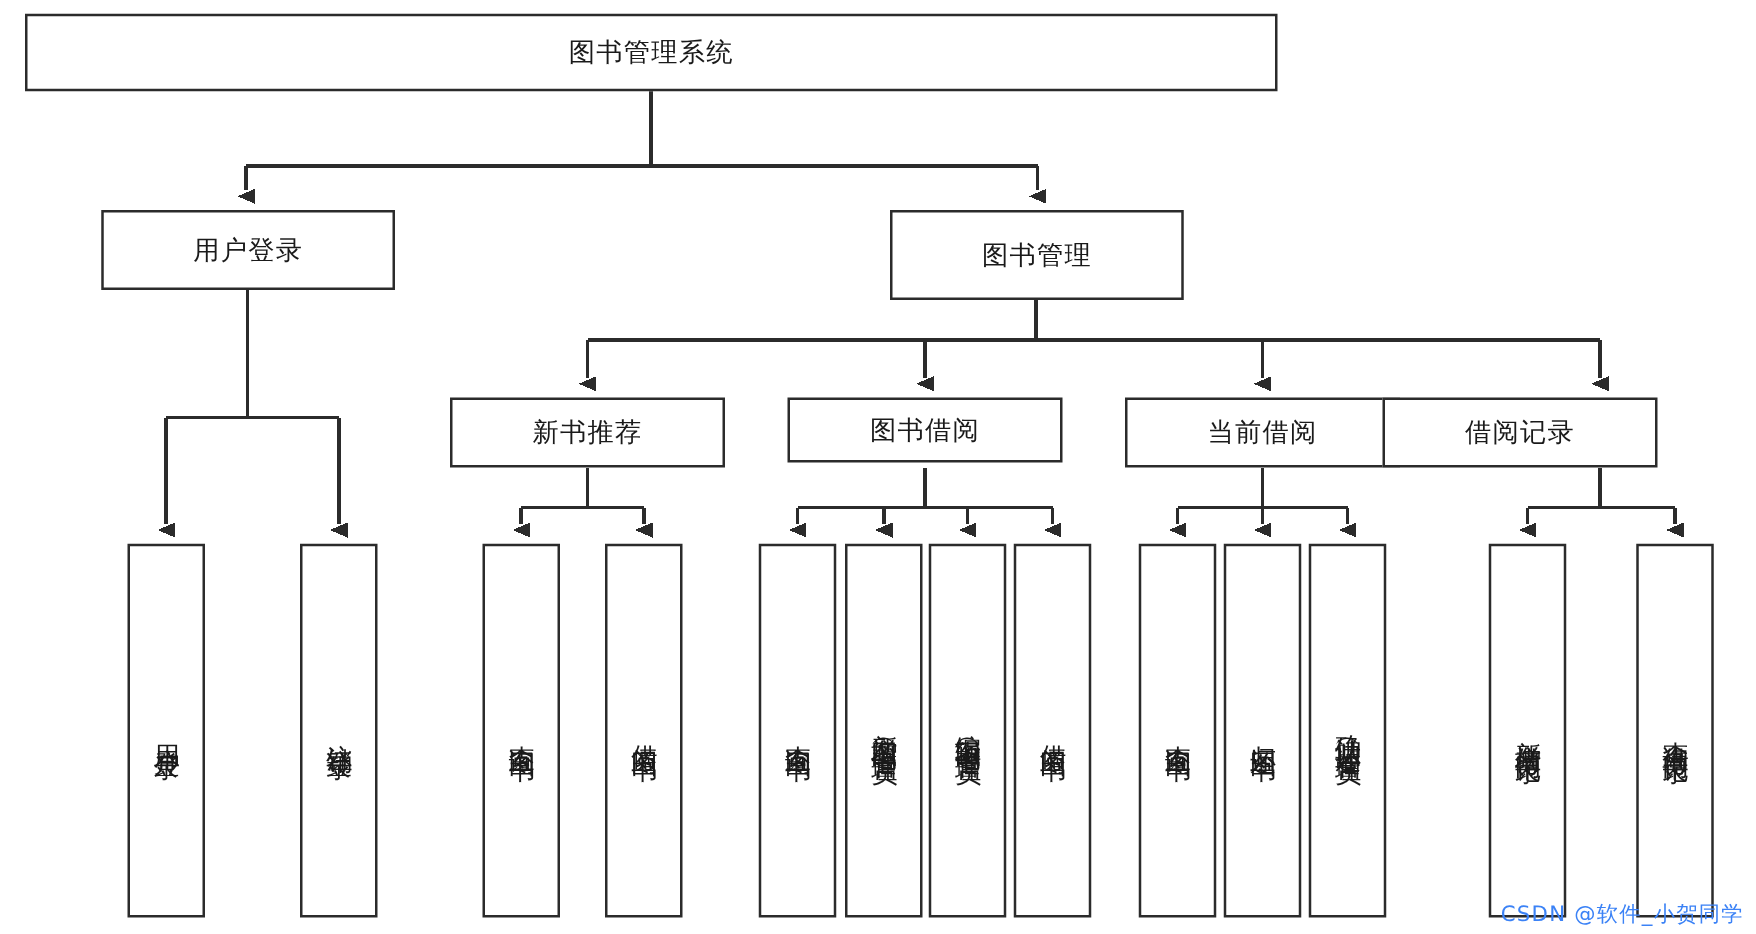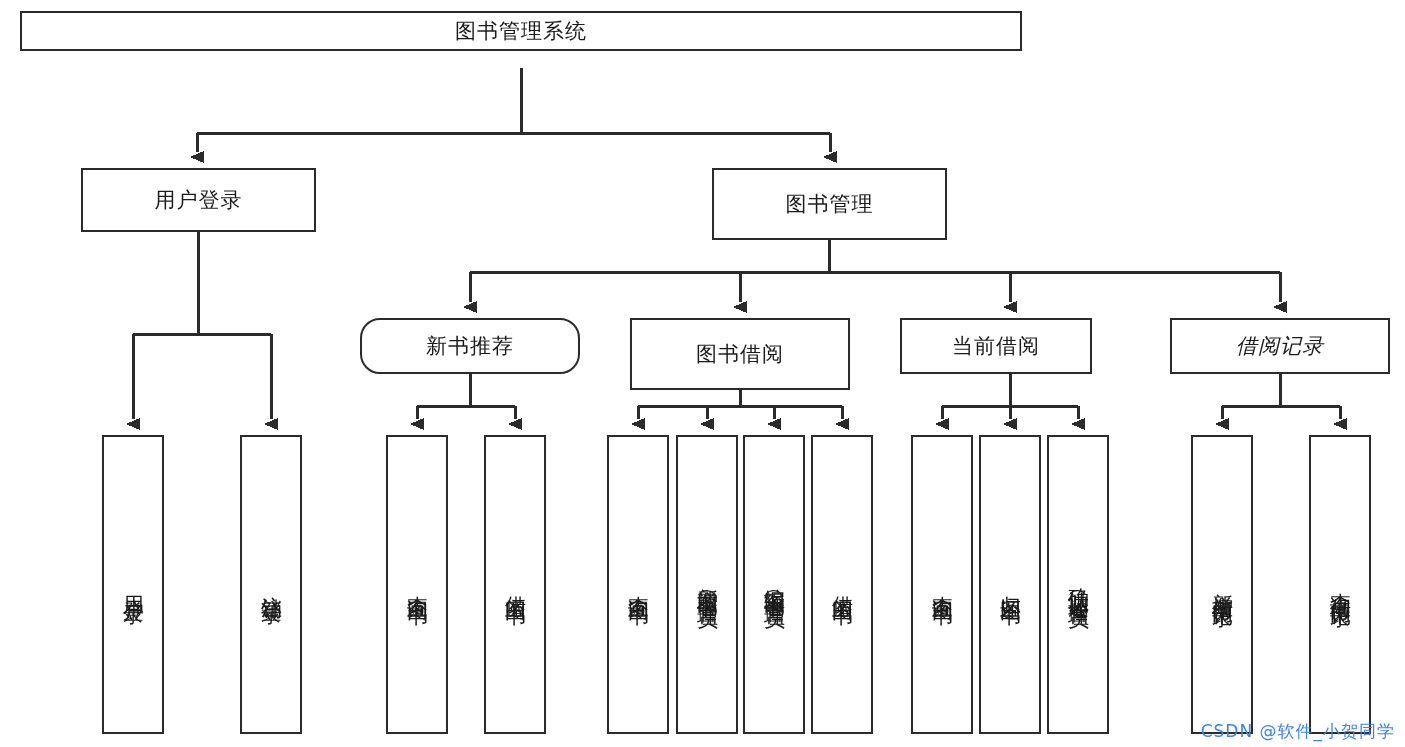--- a/index.html
+++ b/index.html
@@ -66,41 +66,41 @@
     <line x1="1010" y1="406" x2="1010" y2="419" marker-end="url(#arw)"></line>
     <line x1="1078" y1="406" x2="1078" y2="419" marker-end="url(#arw)"></line>
 
     <line x1="1280" y1="374" x2="1280" y2="406"></line>
     <line x1="1222" y1="406" x2="1340" y2="406"></line>
     <line x1="1222" y1="406" x2="1222" y2="419" marker-end="url(#arw)"></line>
     <line x1="1340" y1="406" x2="1340" y2="419" marker-end="url(#arw)"></line>
   </g>
 </svg>
 
-<div class="node h" style="left:20px;top:11px;width:1002px;height:40px;">
+<div class="node h" style="left:20px;top:11px;width:1002px;height:62px;">
   <span>图书管理系统</span>
 </div>
 
 <div class="node h" style="left:81px;top:168px;width:235px;height:64px;">
   <span>用户登录</span>
 </div>
 <div class="node h" style="left:712px;top:168px;width:235px;height:72px;">
   <span>图书管理</span>
 </div>
 
-<div class="node h" style="left:360px;top:318px;width:220px;height:56px;border-radius:20px;">
+<div class="node h" style="left:360px;top:318px;width:220px;height:56px;">
   <span>新书推荐</span>
 </div>
-<div class="node h" style="left:630px;top:318px;width:220px;height:72px;">
+<div class="node h" style="left:630px;top:318px;width:220px;height:52px;">
   <span>图书借阅</span>
 </div>
-<div class="node h" style="left:900px;top:318px;width:192px;height:56px;">
+<div class="node h" style="left:900px;top:318px;width:220px;height:56px;">
   <span>当前借阅</span>
 </div>
-<div class="node h" style="left:1170px;top:318px;width:220px;height:56px;font-style:italic;">
+<div class="node h" style="left:1106px;top:318px;width:220px;height:56px;">
   <span>借阅记录</span>
 </div>
 
 <div class="node v" style="left:102px;top:435px;width:62px;height:299px;">
   <span class="vt">用户登录</span>
 </div>
 <div class="node v" style="left:240px;top:435px;width:62px;height:299px;">
   <span class="vt">注销登录</span>
 </div>
 

